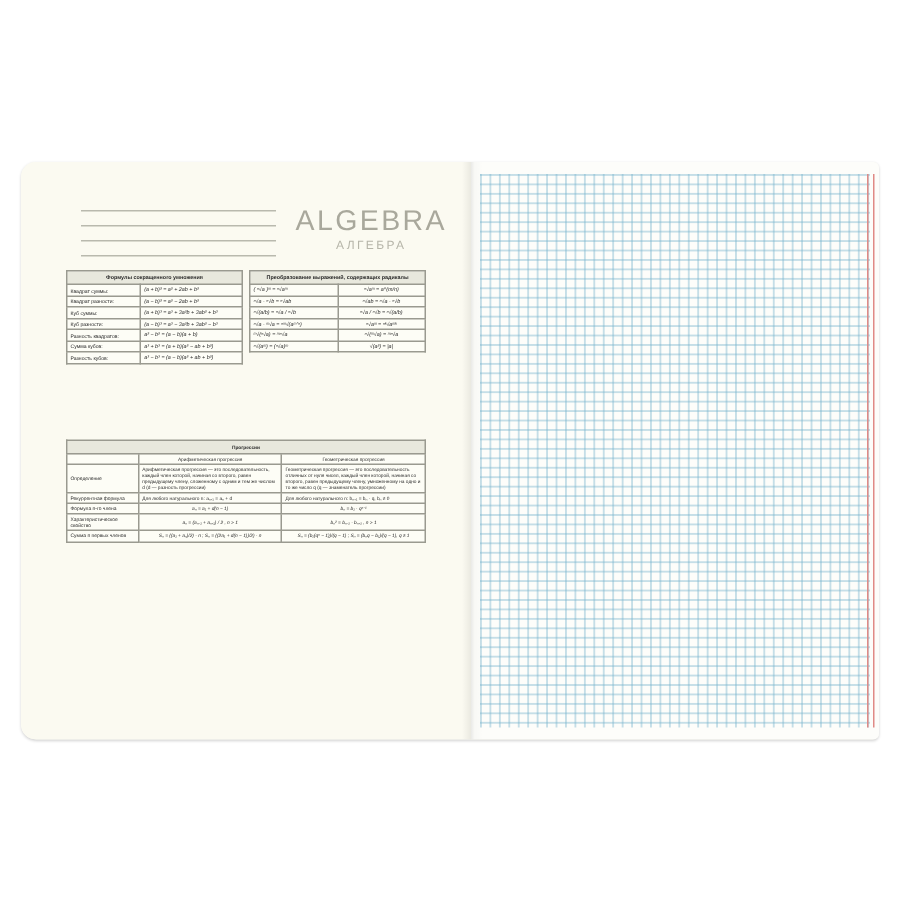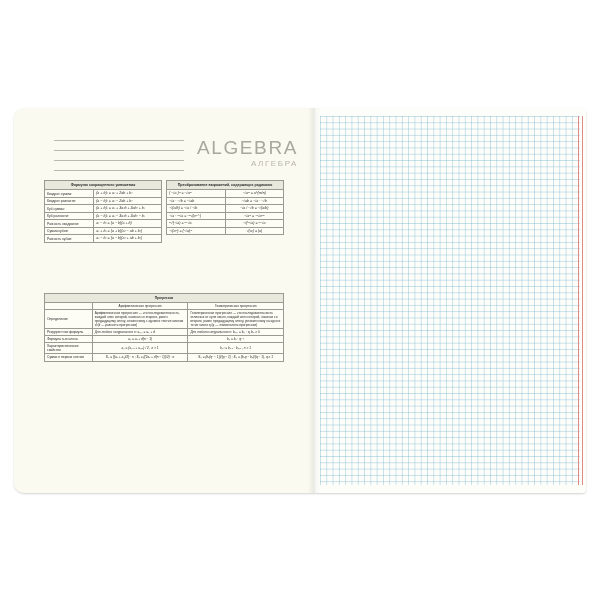--- a/index.html
+++ b/index.html
@@ -52,21 +52,21 @@
   
   .hdr-lines{position:absolute;left:40px;top:32px;width:130px;}
   .hdr-lines div{height:1px;background:#b9b9ae;margin-bottom:9px;}
 
   .title-block{position:absolute;right:16px;top:30px;text-align:right;}
   .title-main{
     font-family:"Liberation Sans",sans-serif;
     font-size:19px;letter-spacing:1.6px;color:#a9a89c;font-weight:400;line-height:1;
   }
   .title-sub{
-    font-size:8px;letter-spacing:1.6px;color:#b6b5a9;margin-top:2px;
+    font-size:8px;letter-spacing:1.6px;color:#b6b5a9;margin-top:2px;text-align:center;
   }
 
   
   .tbl{
     position:absolute;
     border-collapse:collapse;
     font-size:3.4px;
     color:#2b2b2b;
     line-height:1.25;
     background:#fdfdf6;

